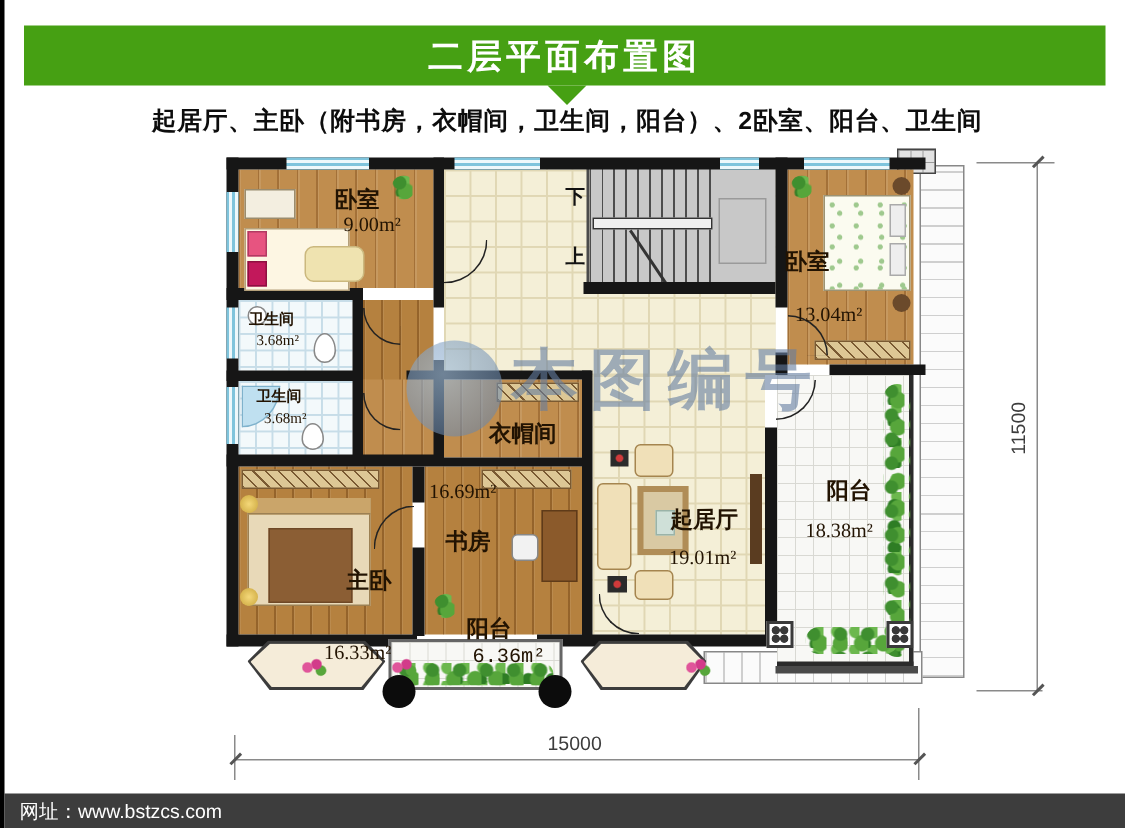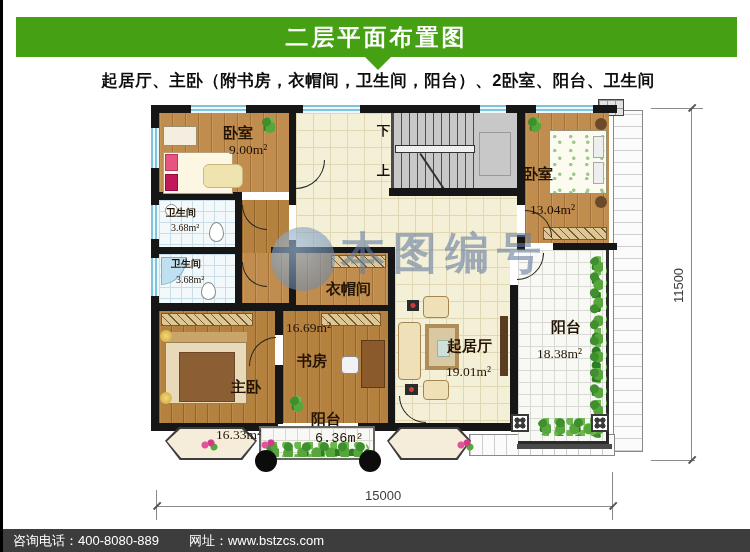--- a/index.html
+++ b/index.html
@@ -260,17 +260,16 @@
   <div class="dimtext" style="left:362px;top:488px;">15000</div>
 
   <div class="dimline" style="left:688px;top:108px;width:1px;height:352px;"></div>
   <div class="dimline" style="left:648px;top:108px;width:52px;height:1px;"></div>
   <div class="dimline" style="left:648px;top:460px;width:44px;height:1px;"></div>
   <div class="dimtick" style="left:684px;top:107px;transform:rotate(-45deg);"></div>
   <div class="dimtick" style="left:684px;top:459px;transform:rotate(-45deg);"></div>
   <div class="dimtext" style="left:658px;top:278px;transform:rotate(-90deg);transform-origin:center;">11500</div>
 
   <div class="footer">
-    <span>咨询电话：400-8080-889</span>
     <span>网址：www.bstzcs.com</span>
   </div>
 
 </div>
 
 </body></html>

